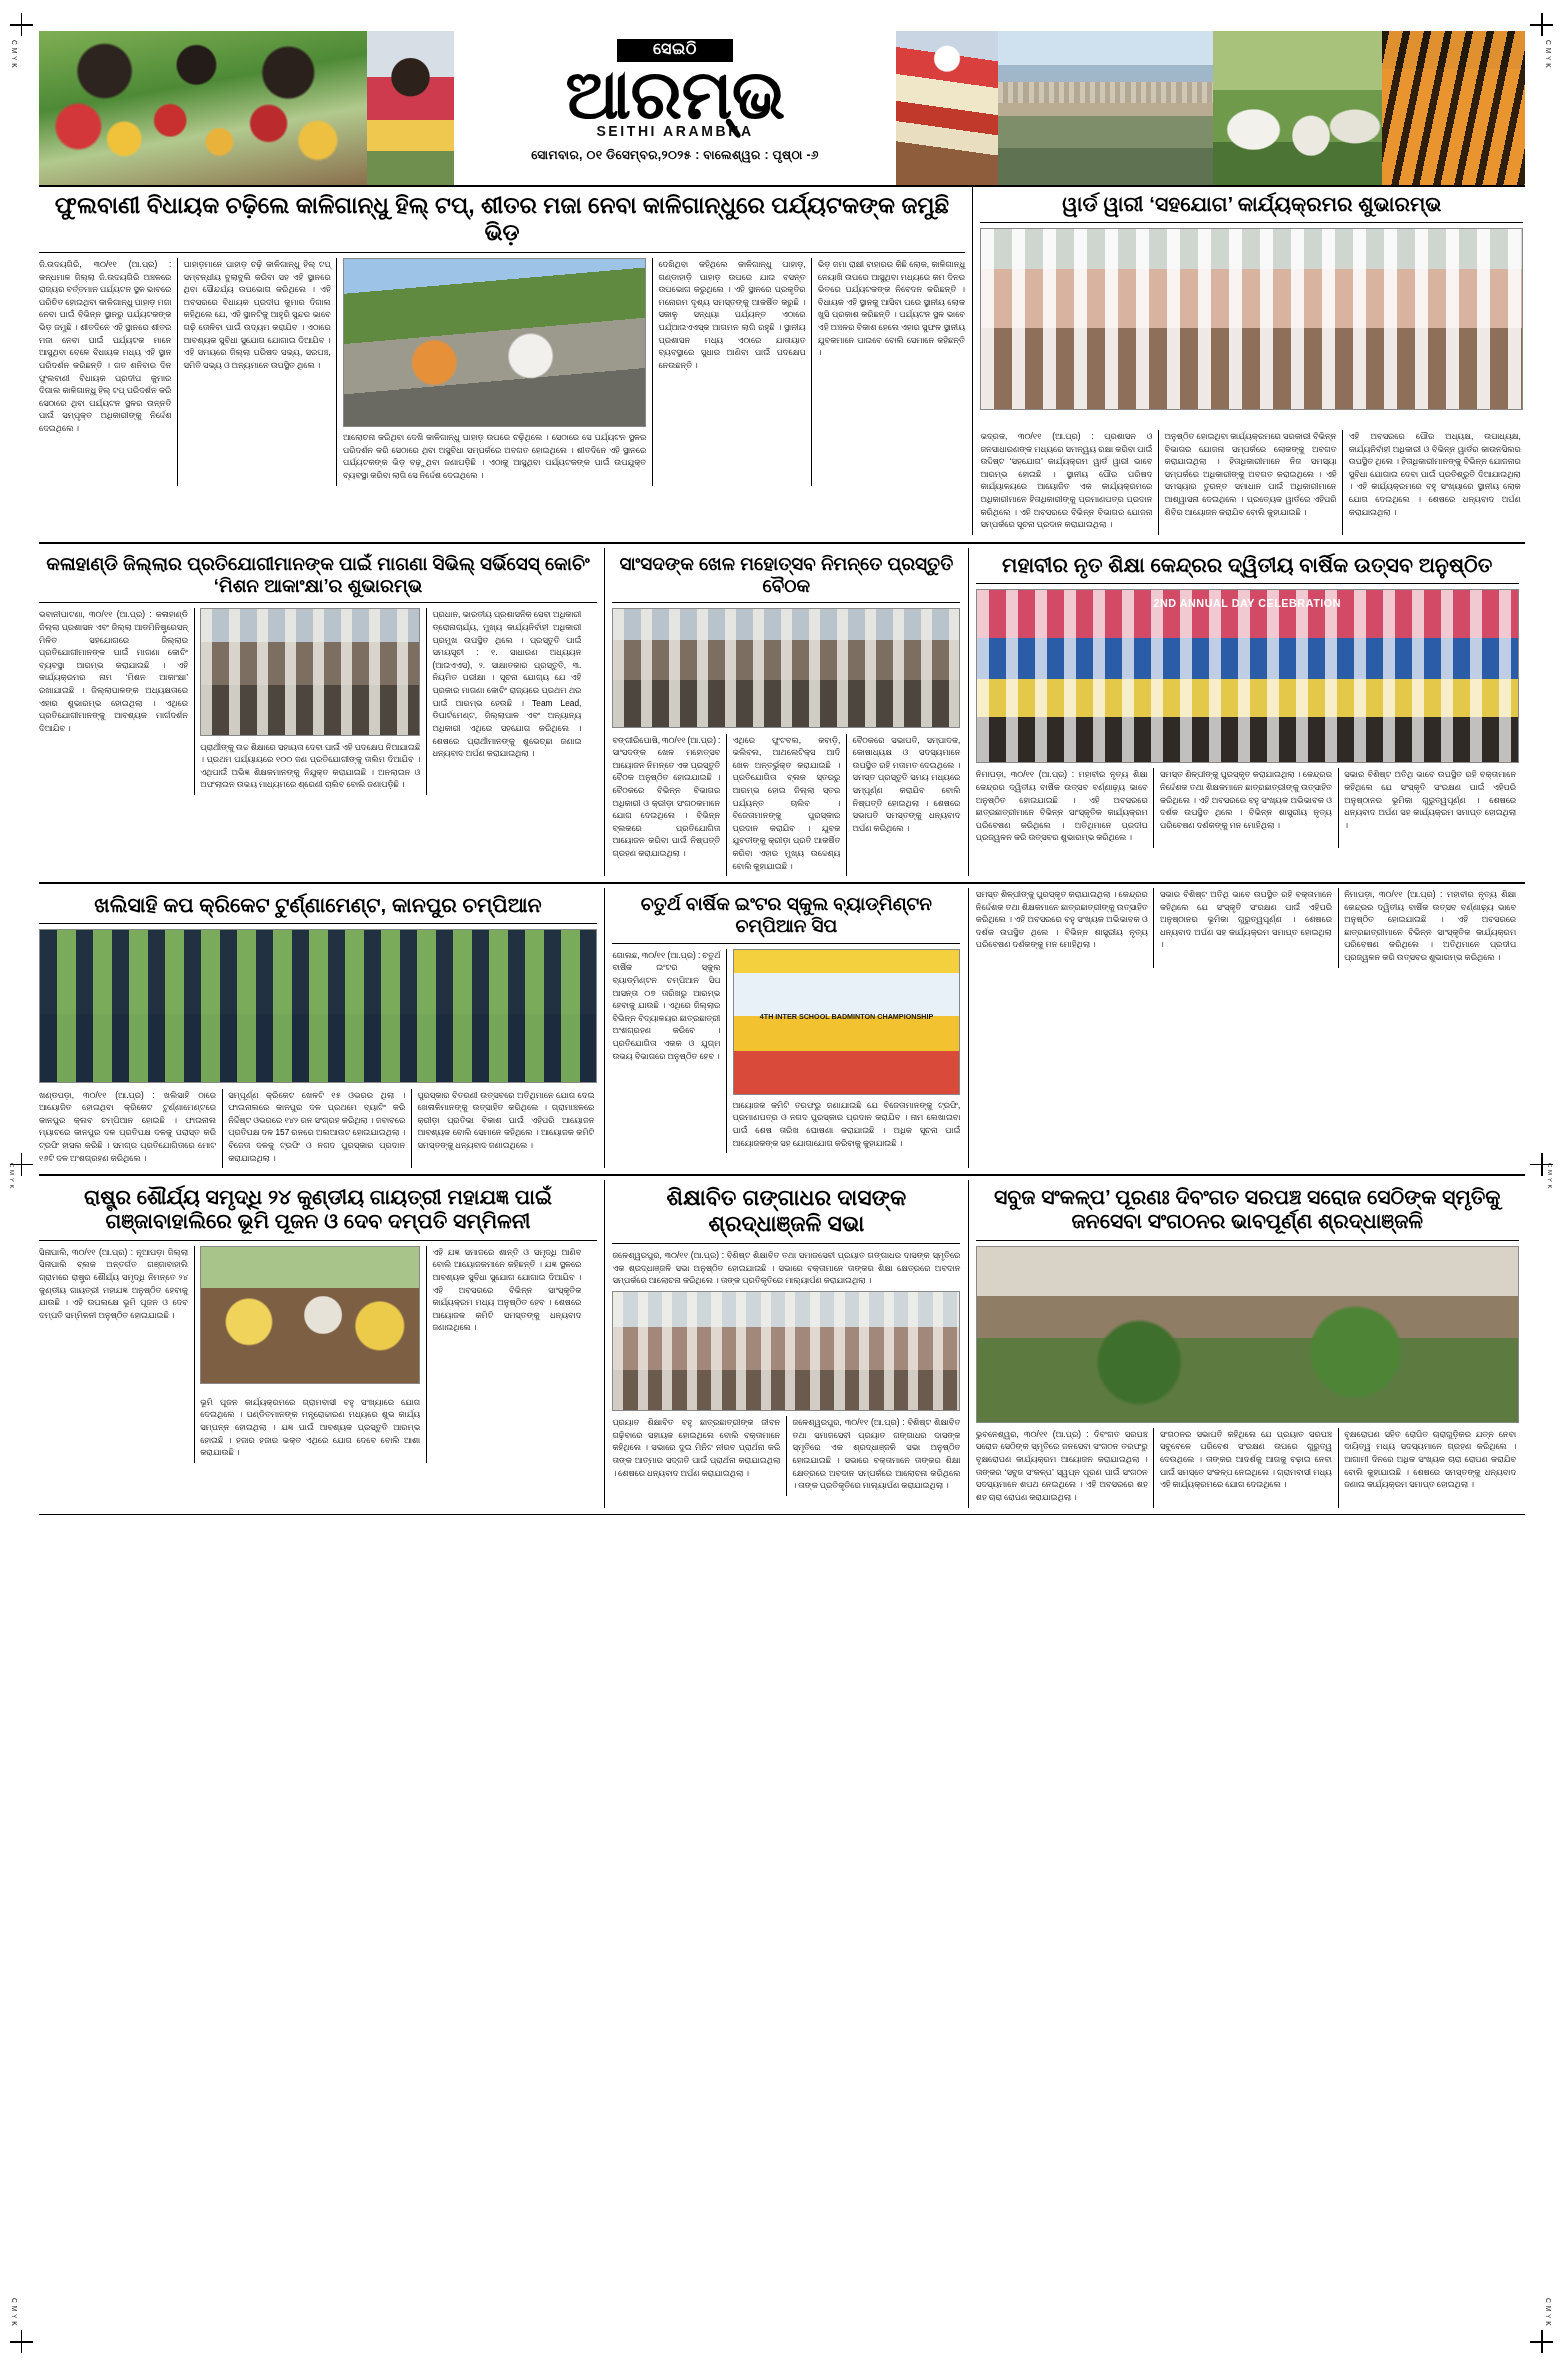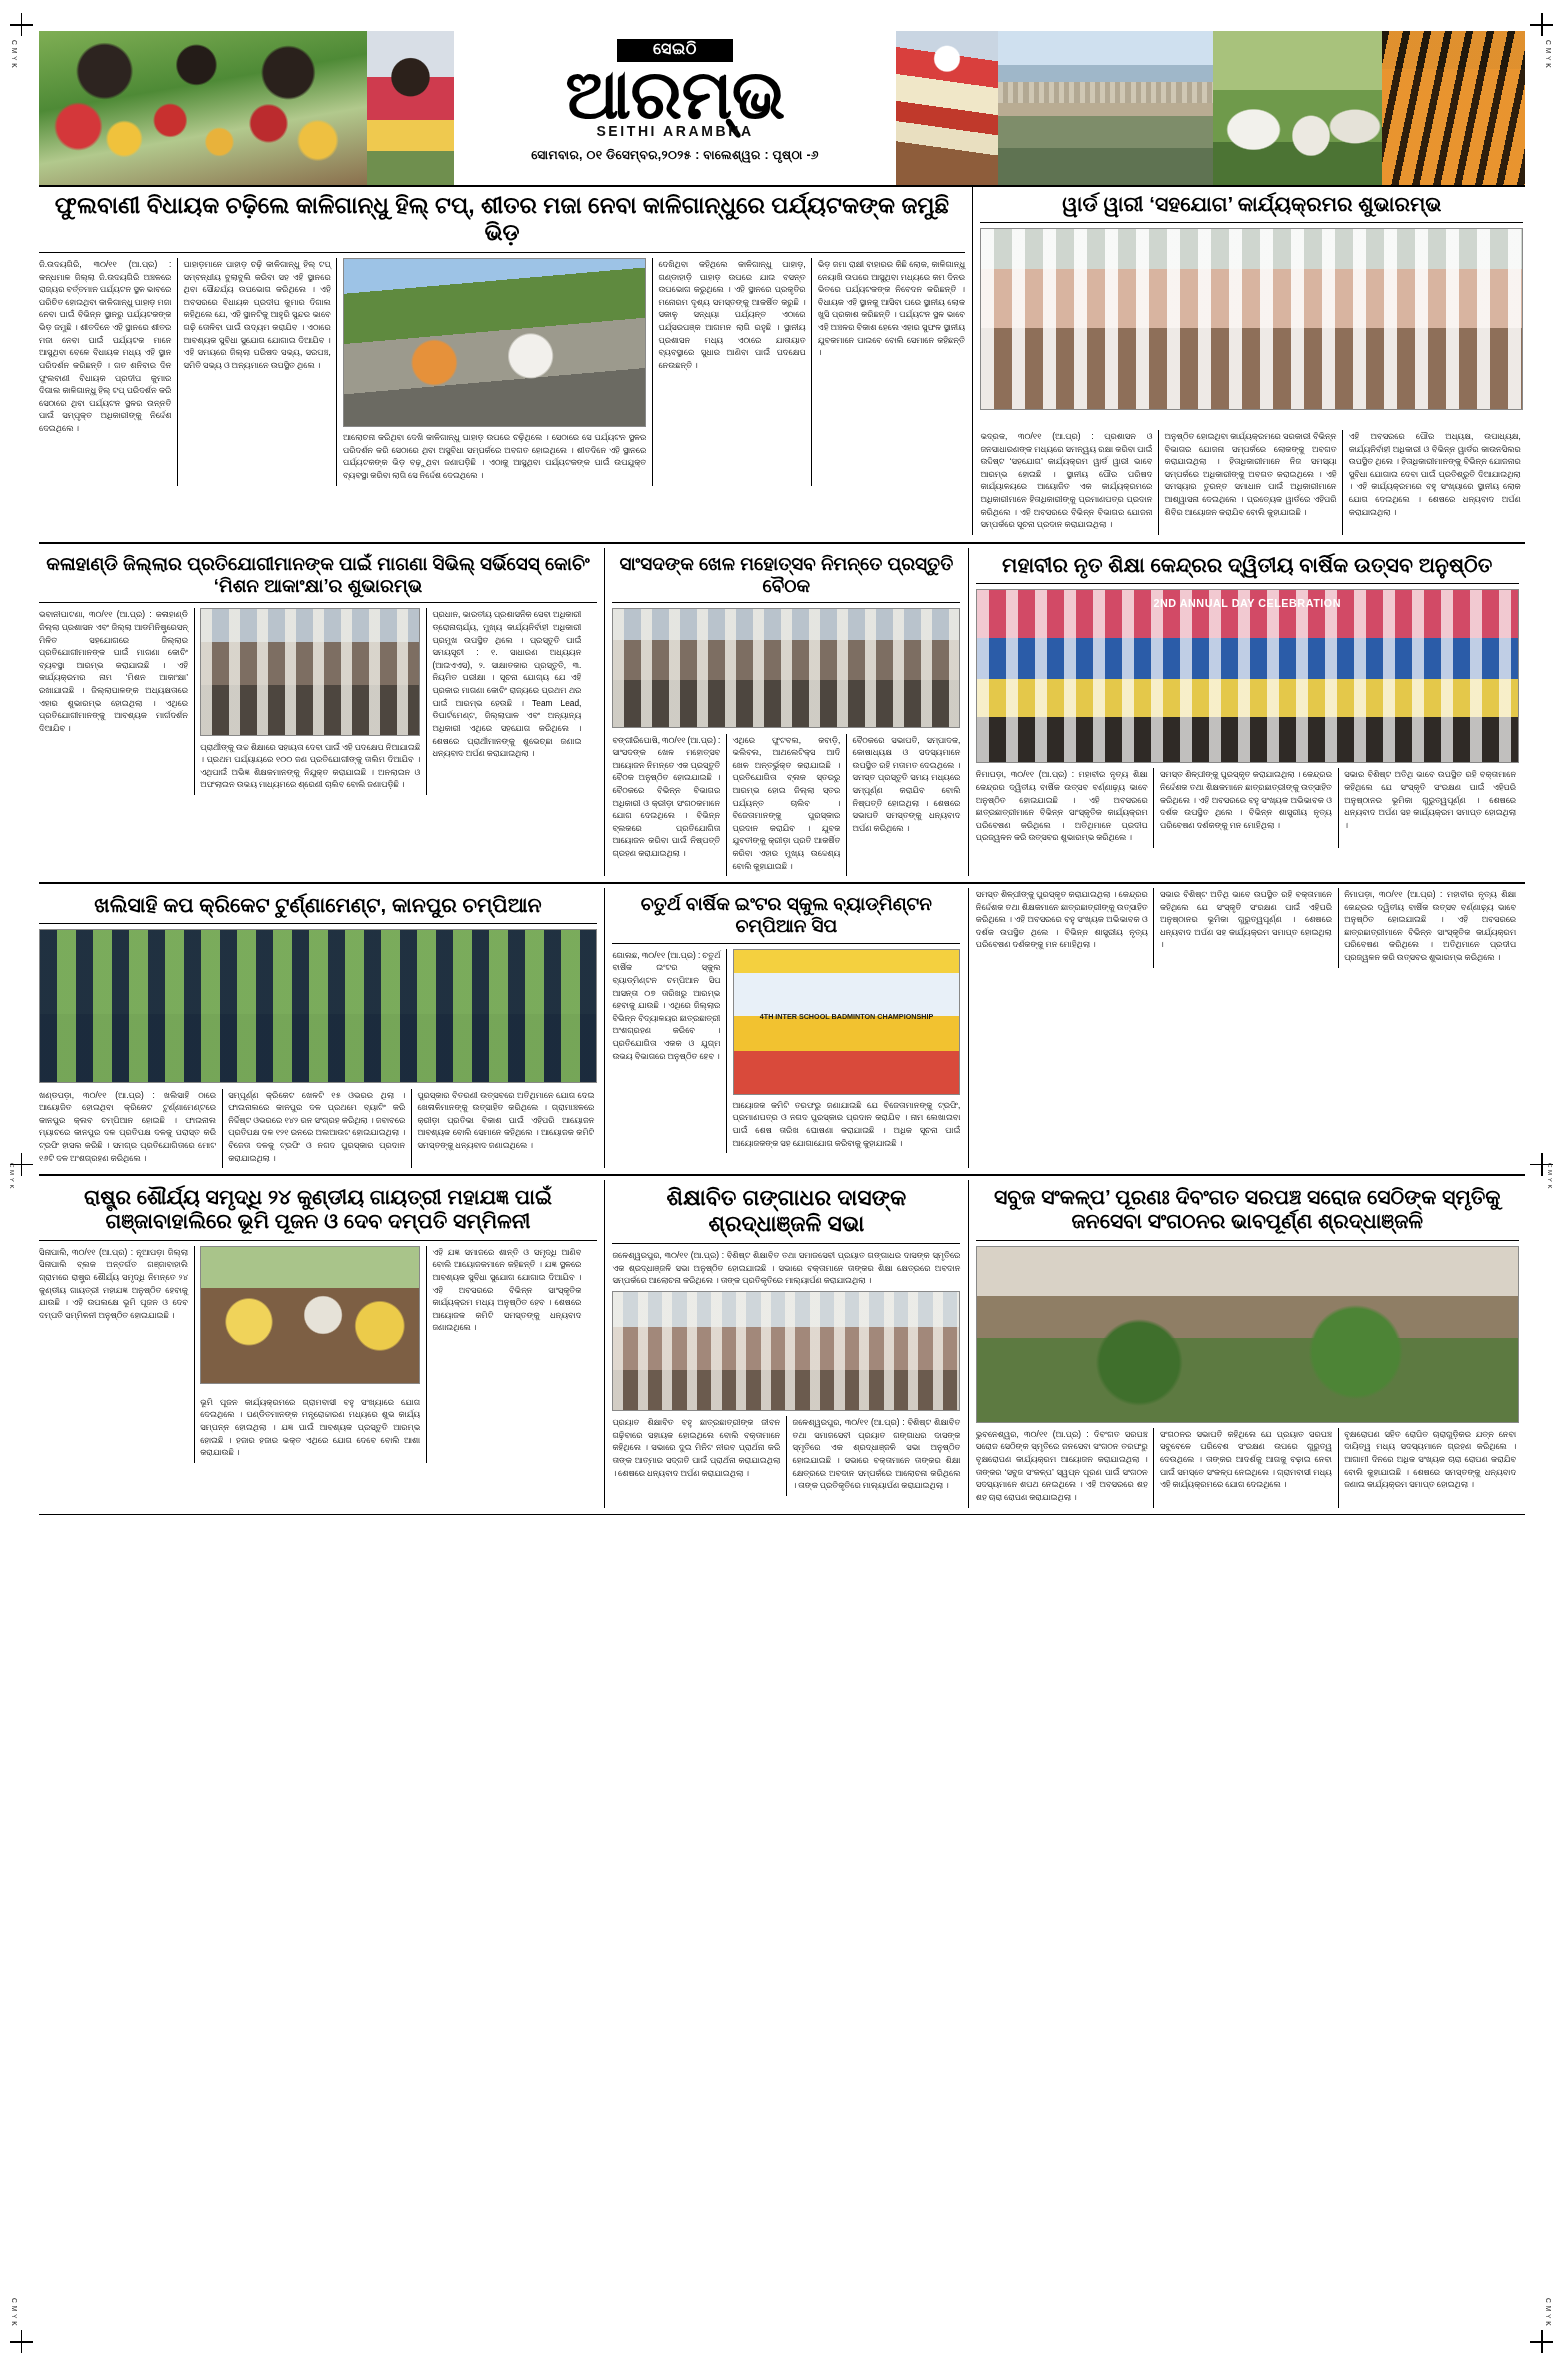--- a/index.html
+++ b/index.html
@@ -271,21 +271,21 @@
         </div>
         <div class="colsep"></div>
         <div style="width:307px;">
           <div class="photo p-road" style="height:169px;"></div>
           <div class="body-col" style="padding-top:4.1px;">
             <p>ଆଲୋଚନା କରିଥିବା ଦେଖି କାଳିଗାନ୍ଧୁ ପାହାଡ଼ ଉପରେ ଚଢ଼ିଥିଲେ । ସେଠାରେ ସେ ପର୍ଯ୍ୟଟନ ସ୍ଥଳର ପରିଦର୍ଶନ କରି ସେଠାରେ ଥିବା ଅସୁବିଧା ସମ୍ପର୍କରେ ଅବଗତ ହୋଇଥିଲେ । ଶୀତଦିନେ ଏହି ସ୍ଥାନରେ ପର୍ଯ୍ୟଟକଙ୍କ ଭିଡ଼ ବଢ଼ୁଥିବା ଜଣାପଡ଼ିଛି । ଏଠାକୁ ଆସୁଥିବା ପର୍ଯ୍ୟଟକଙ୍କ ପାଇଁ ଉପଯୁକ୍ତ ବ୍ୟବସ୍ଥା କରିବା ଲାଗି ସେ ନିର୍ଦ୍ଦେଶ ଦେଇଥିଲେ ।</p>
           </div>
         </div>
         <div class="colsep"></div>
         <div class="body-col" style="width:149px;">
-          <p>ଦେଖିଥିବା କହିଥିଲେ କାଳିଗାନ୍ଧୁ ପାହାଡ଼, ଗଣ୍ଡାହାଡ଼ି ପାହାଡ଼ ଉପରେ ଯାଇ ବସନ୍ତ ଉପଭୋଗ କରୁଥିଲେ । ଏହି ସ୍ଥାନରେ ପ୍ରକୃତିର ମନୋରମ ଦୃଶ୍ୟ ସମସ୍ତଙ୍କୁ ଆକର୍ଷିତ କରୁଛି । ସକାଳୁ ସନ୍ଧ୍ୟା ପର୍ଯ୍ୟନ୍ତ ଏଠାରେ ପର୍ଯ୍ସରପଞ୍କ ଆଗମନ ଲାଗି ରହୁଛି । ସ୍ଥାନୀୟ ପ୍ରଶାସନ ମଧ୍ୟ ଏଠାରେ ଯାତାୟାତ ବ୍ୟବସ୍ଥାରେ ସୁଧାର ଆଣିବା ପାଇଁ ପଦକ୍ଷେପ ନେଉଛନ୍ତି ।</p>
+          <p>ଦେଖିଥିବା କହିଥିଲେ କାଳିଗାନ୍ଧୁ ପାହାଡ଼, ଗଣ୍ଡାହାଡ଼ି ପାହାଡ଼ ଉପରେ ଯାଇ ବସନ୍ତ ଉପଭୋଗ କରୁଥିଲେ । ଏହି ସ୍ଥାନରେ ପ୍ରକୃତିର ମନୋରମ ଦୃଶ୍ୟ ସମସ୍ତଙ୍କୁ ଆକର୍ଷିତ କରୁଛି । ସକାଳୁ ସନ୍ଧ୍ୟା ପର୍ଯ୍ୟନ୍ତ ଏଠାରେ ପର୍ଯ୍ଆଇଏଏସ୍କ ଆଗମନ ଲାଗି ରହୁଛି । ସ୍ଥାନୀୟ ପ୍ରଶାସନ ମଧ୍ୟ ଏଠାରେ ଯାତାୟାତ ବ୍ୟବସ୍ଥାରେ ସୁଧାର ଆଣିବା ପାଇଁ ପଦକ୍ଷେପ ନେଉଛନ୍ତି ।</p>
         </div>
         <div class="colsep"></div>
         <div class="body-col" style="width:149px;">
           <p>ଭିଡ଼ ଜମା ରାକ୍ଷୀ ବାହାରର କିଛି ଲୋକ, କାଳିଗାନ୍ଧୁ ନେୟାଖି ଉପରେ ଆସୁଥିବା ମଧ୍ୟରେ କମ ଦିନର ଭିତରେ ପର୍ଯ୍ୟଟକଙ୍କ ନିବେଦନ କରିଛନ୍ତି । ବିଧାୟକ ଏହି ସ୍ଥାନକୁ ଆସିବା ପରେ ସ୍ଥାନୀୟ ଲୋକ ଖୁସି ପ୍ରକାଶ କରିଛନ୍ତି । ପର୍ଯ୍ୟଟନ ସ୍ଥଳ ଭାବେ ଏହି ଅଞ୍ଚଳର ବିକାଶ ହେଲେ ଏହାର ସୁଫଳ ସ୍ଥାନୀୟ ଯୁବକମାନେ ପାଇବେ ବୋଲି ସେମାନେ କହିଛନ୍ତି ।</p>
         </div>
       </div>
     </div>
 
     <div style="width:0; border-left:1px solid #000; align-self:stretch; margin:0 7.2px;"></div>
 
@@ -389,21 +389,21 @@
     <div style="width:558px;">
       <div class="hl hl-l">ଖଲିସାହି କପ କ୍ରିକେଟ ଟୁର୍ଣ୍ଣାମେଣ୍ଟ, କାନପୁର ଚମ୍ପିଆନ</div>
       <div class="hrule thin"></div>
       <div class="photo p-team" style="height:154px; margin-top:5.1px;"></div>
       <div class="cols" style="padding-top:5.1px;">
         <div class="body-col" style="width:177px;">
           <p>ଖଣ୍ଡପଡ଼ା, ୩୦/୧୧ (ଆ.ପ୍ର) : ଖଲିସାହି ଠାରେ ଆୟୋଜିତ ହୋଇଥିବା କ୍ରିକେଟ ଟୁର୍ଣ୍ଣାମେଣ୍ଟରେ କାନପୁର କ୍ଲବ ଚମ୍ପିଆନ ହୋଇଛି । ଫାଇନାଲ ମ୍ୟାଚରେ କାନପୁର ଦଳ ପ୍ରତିପକ୍ଷ ଦଳକୁ ପରାସ୍ତ କରି ଟ୍ରଫି ହାସଲ କରିଛି । ସମଗ୍ର ପ୍ରତିଯୋଗିତାରେ ମୋଟ ୧୬ଟି ଦଳ ଅଂଶଗ୍ରହଣ କରିଥିଲେ ।</p>
         </div>
         <div class="colsep"></div>
         <div class="body-col" style="width:177px;">
-          <p>ସମ୍ପୂର୍ଣ୍ଣ କ୍ରିକେଟ ଖେଳଟି ୧୫ ଓଭରର ଥିଲା । ଫାଇନାଲରେ କାନପୁର ଦଳ ପ୍ରଥମେ ବ୍ୟାଟିଂ କରି ନିର୍ଦ୍ଦିଷ୍ଟ ଓଭରରେ ୧୪୨ ରନ ସଂଗ୍ରହ କରିଥିଲା । ଜବାବରେ ପ୍ରତିପକ୍ଷ ଦଳ ୧୨୧ ରନରେ ଅଲଆଉଟ ହୋଇଯାଇଥିଲା । ବିଜେତା ଦଳକୁ ଟ୍ରଫି ଓ ନଗଦ ପୁରସ୍କାର ପ୍ରଦାନ କରାଯାଇଥିଲା ।</p>
+          <p>ସମ୍ପୂର୍ଣ୍ଣ କ୍ରିକେଟ ଖେଳଟି ୧୫ ଓଭରର ଥିଲା । ଫାଇନାଲରେ କାନପୁର ଦଳ ପ୍ରଥମେ ବ୍ୟାଟିଂ କରି ନିର୍ଦ୍ଦିଷ୍ଟ ଓଭରରେ ୧୪୨ ରନ ସଂଗ୍ରହ କରିଥିଲା । ଜବାବରେ ପ୍ରତିପକ୍ଷ ଦଳ 157 ରନରେ ଅଲଆଉଟ ହୋଇଯାଇଥିଲା । ବିଜେତା ଦଳକୁ ଟ୍ରଫି ଓ ନଗଦ ପୁରସ୍କାର ପ୍ରଦାନ କରାଯାଇଥିଲା ।</p>
         </div>
         <div class="colsep"></div>
         <div class="body-col" style="width:177px;">
           <p>ପୁରସ୍କାର ବିତରଣୀ ଉତ୍ସବରେ ଅତିଥିମାନେ ଯୋଗ ଦେଇ ଖେଳାଳିମାନଙ୍କୁ ଉତ୍ସାହିତ କରିଥିଲେ । ଗ୍ରାମାଞ୍ଚଳରେ କ୍ରୀଡ଼ା ପ୍ରତିଭା ବିକାଶ ପାଇଁ ଏହିପରି ଆୟୋଜନ ଆବଶ୍ୟକ ବୋଲି ସେମାନେ କହିଥିଲେ । ଆୟୋଜକ କମିଟି ସମସ୍ତଙ୍କୁ ଧନ୍ୟବାଦ ଜଣାଇଥିଲେ ।</p>
         </div>
       </div>
     </div>
 
     <div style="width:0; border-left:1px solid #000; align-self:stretch; margin:0 7.2px;"></div>
 

